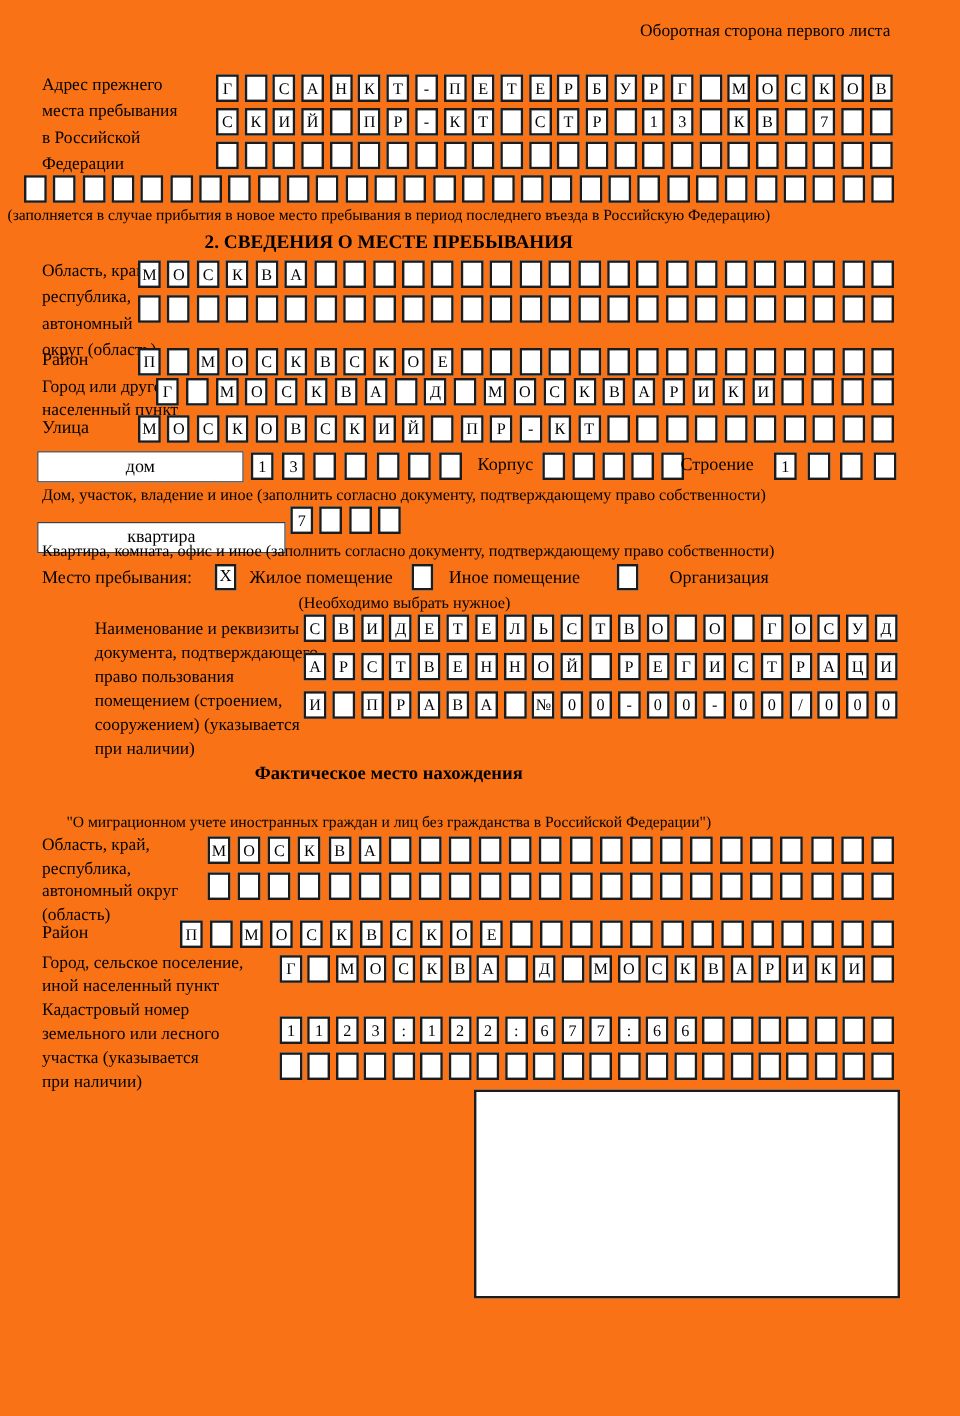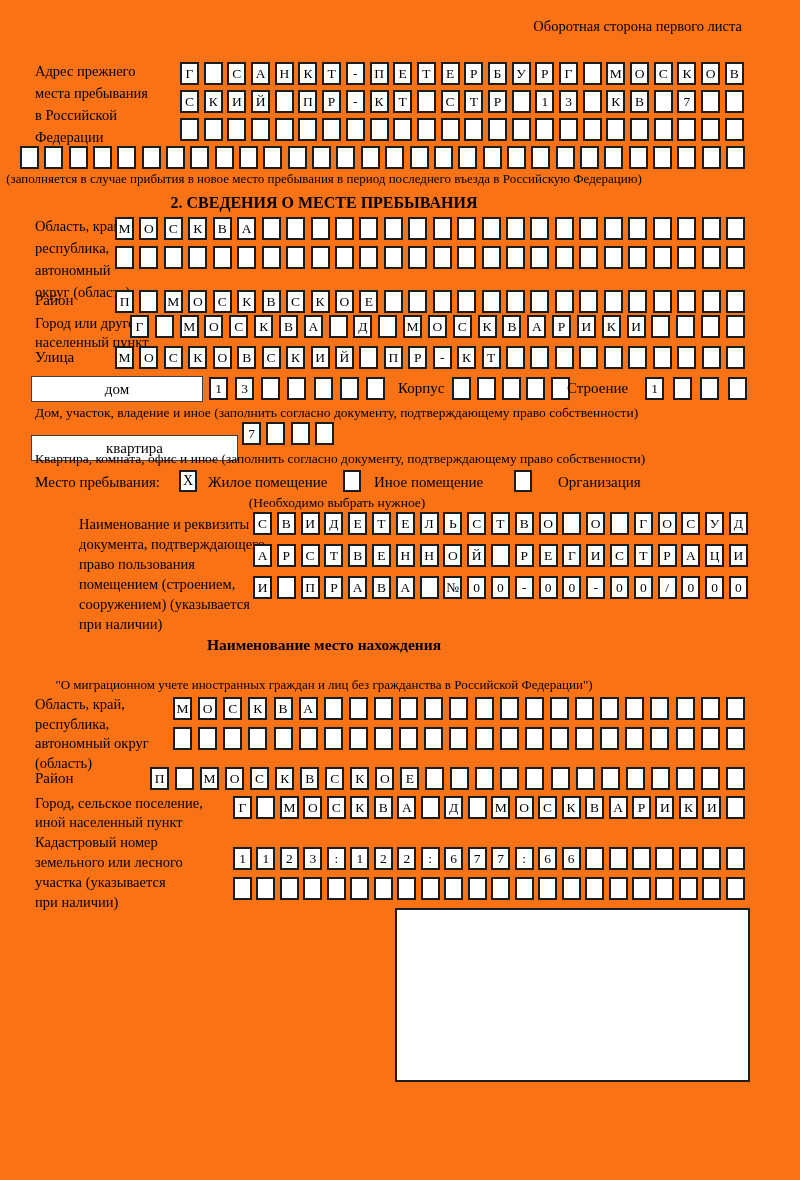--- a/index.html
+++ b/index.html
@@ -464,21 +464,21 @@
       <div class="cell">0</div>
       <div class="cell">-</div>
       <div class="cell">0</div>
       <div class="cell">0</div>
       <div class="cell">/</div>
       <div class="cell">0</div>
       <div class="cell">0</div>
       <div class="cell">0</div>
     </div>
 
-  <div id="fact-title" class="abs center bold">Наименование место нахождения</div>
+  <div id="fact-title" class="abs center bold">Фактическое место нахождения</div>
   <div id="fact-note2" class="abs center small">"О миграционном учете иностранных граждан и лиц без гражданства в Российской Федерации")</div>
 
   <div id="oblast2-label" class="mlabel">Область, край,
 республика,
 автономный округ
 (область)</div>
   <div id="oblast2-r1" class="cellrow">
       <div class="cell">М</div>
       <div class="cell">О</div>
       <div class="cell">С</div>

